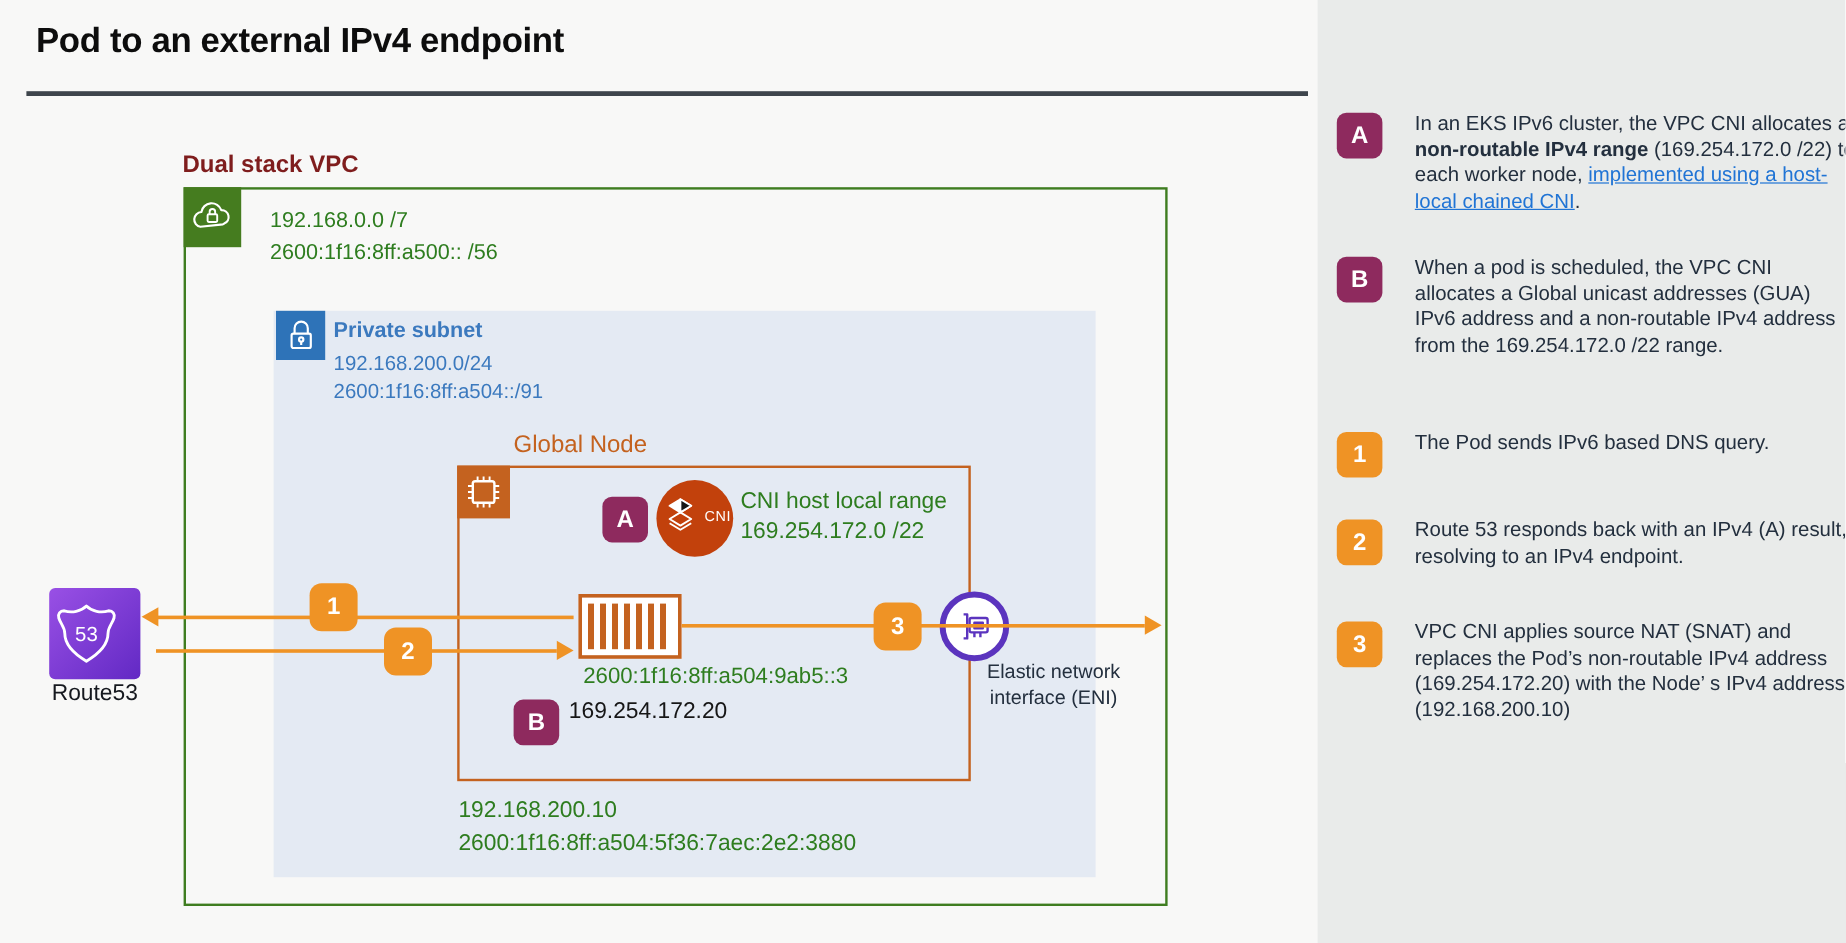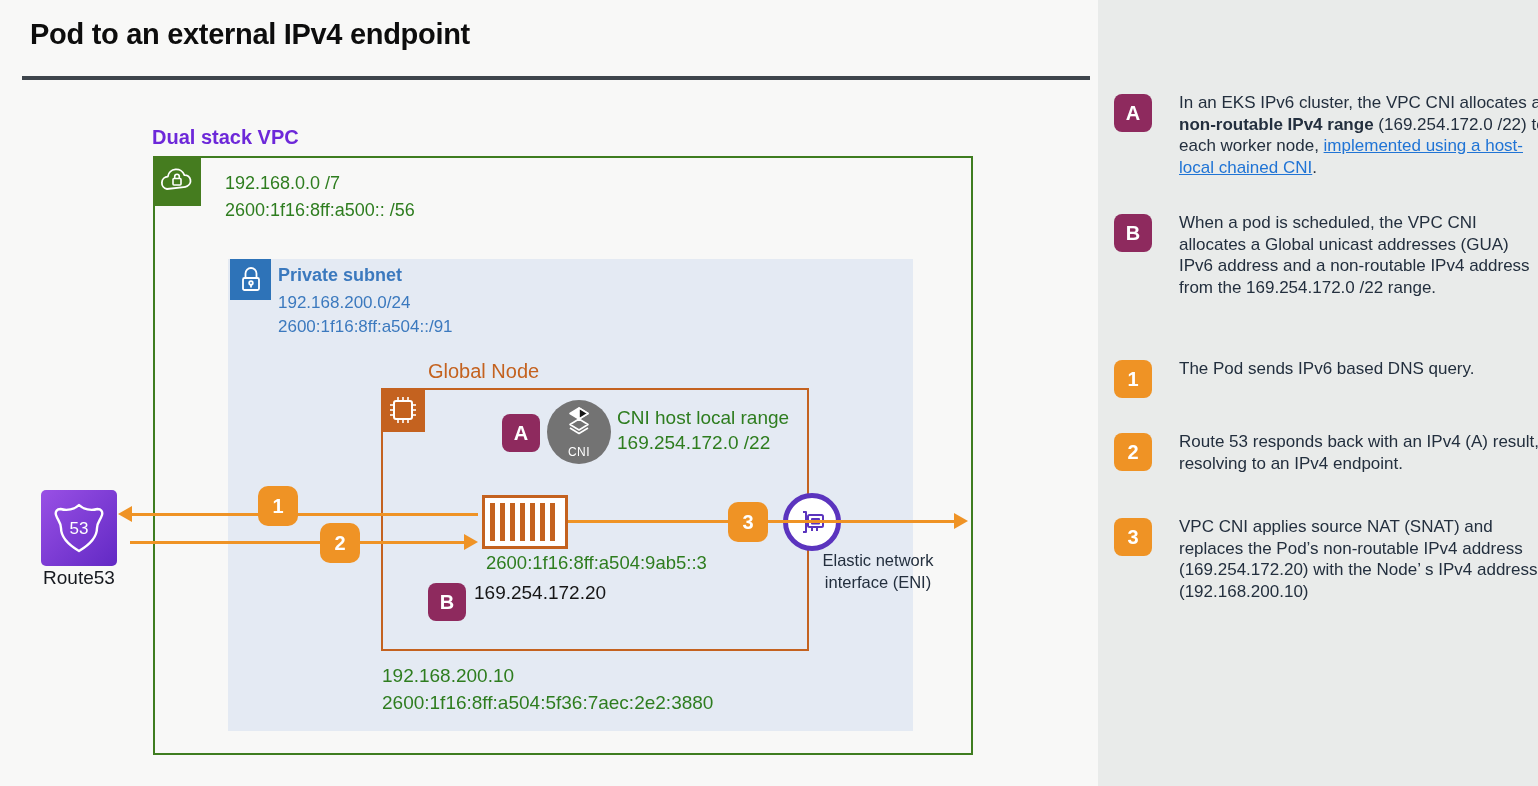--- a/index.html
+++ b/index.html
@@ -24,55 +24,55 @@
     color:#fff; font-weight:bold; font-size:20px;
     display:flex; align-items:center; justify-content:center;
   }
   .badge-maroon { background:#8e2a5e; }
   .badge-orange { background:#ef9325; }
   .legend-text { margin-left:65px; width:368px; font-size:17px; line-height:21.5px; color:#232f3e; }
   .legend-text b { font-weight:bold; }
   .legend-link { color:#2074d5; text-decoration:underline; cursor:pointer; }
 
   
-  .vpc-title { left:152px; top:126px; font-size:20px; font-weight:bold; color:#6d28d9; }
+  .vpc-title { left:152px; top:126px; font-size:20px; font-weight:bold; color:#7f1d1d; }
   .vpc-box { left:153px; top:156px; width:820px; height:599px; border:2px solid #3f7d20; }
   .vpc-icon { left:153px; top:156px; width:48px; height:50px; background:#457c1f; display:flex; align-items:center; justify-content:center; }
   .vpc-cidr { left:225px; top:170px; font-size:18px; line-height:27px; color:#2e7d1f; }
 
   
   .subnet-box { left:228px; top:259px; width:685px; height:472px; background:#e4eaf3; }
   .subnet-icon { left:230px; top:259px; width:41px; height:41px; background:#2e73b8; display:flex; align-items:center; justify-content:center; }
   .subnet-label { left:278px; top:265px; font-size:18px; font-weight:600; color:#3b79be; }
   .subnet-cidr { left:278px; top:291px; font-size:17px; line-height:24px; color:#3b79be; }
 
   
   .worker-label { left:428px; top:360px; font-size:20px; font-weight:500; color:#c4621f; }
   .worker-box { left:381px; top:388px; width:428px; height:263px; border:2.5px solid #c4621f; }
   .chip-icon { left:381px; top:388px; width:44px; height:44px; background:#c4621f; display:flex; align-items:center; justify-content:center; }
 
   .diag-badge {
     position:absolute; width:38px; height:38px; border-radius:8px; color:#fff;
     font-weight:bold; font-size:20px; display:flex; align-items:center; justify-content:center;
   }
-  .cni-circle { left:547px; top:400px; width:64px; height:64px; border-radius:50%; background:#737373;
-    display:flex; flex-direction:column; align-items:center; justify-content:flex-start; }
+  .cni-circle { left:547px; top:400px; width:64px; height:64px; border-radius:50%; background:#c2410c;
+    display:flex; align-items:center; justify-content:flex-start; }
   .cni-text { color:#fff; font-size:12px; margin-top:-4px; letter-spacing:0.5px; }
   .cni-lines { left:617px; top:405px; font-size:19px; line-height:25px; color:#2e7d1f; }
 
   .pod { left:482px; top:495px; width:86px; height:54px; background:#fff; border:3px solid #c4621f; }
   .pod-stripes { position:absolute; inset:5px; background:repeating-linear-gradient(90deg,#c4621f 0 5px,#ffffff 5px 10px); }
   .pod-ipv6 { left:470px; top:552px; font-size:18.5px; color:#2e7d1f;margin-left:16px; }
   .pod-ipv4 { left:474px; top:582px; font-size:19px; color:#161616; }
   .node-ips { left:382px; top:662px; font-size:19px; line-height:27px; color:#2e7d1f; }
 
   
   .r53-icon { left:41px; top:490px; width:76px; height:76px; border-radius:5px;
     background:linear-gradient(135deg,#9950e5 0%,#6229c4 100%);
-    display:flex; align-items:center; justify-content:center; }
+    display:flex; align-items:center; justify-content:flex-start; }
   .r53-label { left:30px; top:567px; width:98px; text-align:center; font-size:19px; color:#16191f; }
 
   
   .hline { position:absolute; height:3px; background:#ef9325; }
   .arrow-left { position:absolute; width:0; height:0;
     border-top:8px solid transparent; border-bottom:8px solid transparent; border-right:14px solid #ef9325; }
   .arrow-right { position:absolute; width:0; height:0;
     border-top:8px solid transparent; border-bottom:8px solid transparent; border-left:14px solid #ef9325; }
 
   

